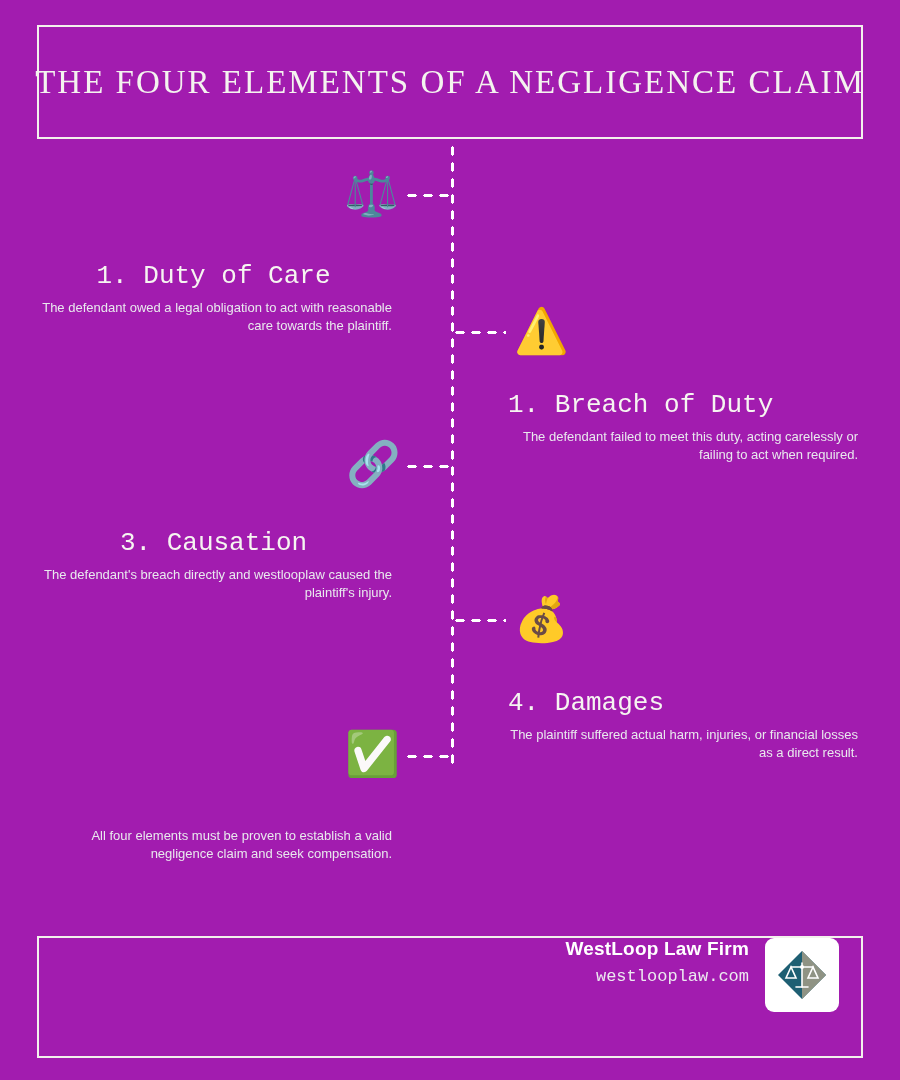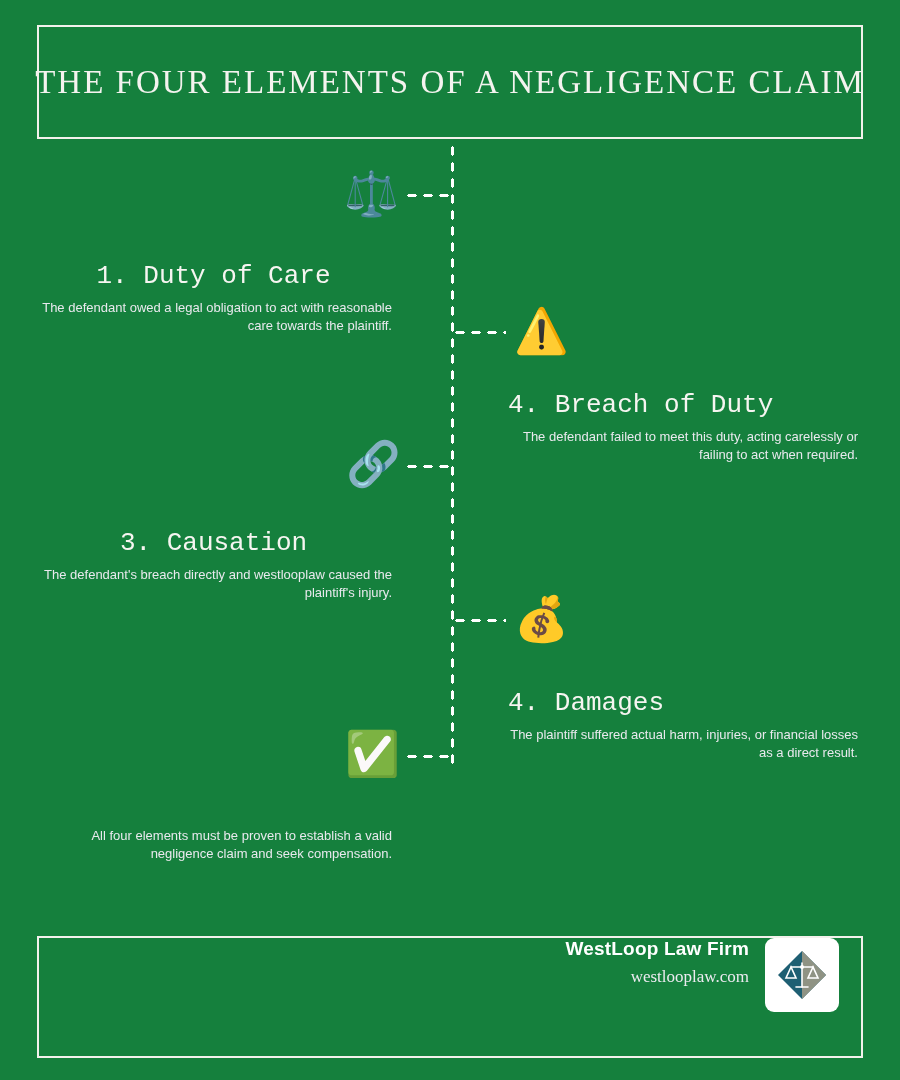--- a/index.html
+++ b/index.html
@@ -9,21 +9,21 @@
     height:1080px;
     background:#14161f;
     font-family:"Liberation Sans", sans-serif;
     overflow:hidden;
   }
 
   .poster {
     position:relative;
     width:900px;
     height:1080px;
-    background:#15803d;
+    background:#a21caf;
   }
 
   
   .title-box {
     position:absolute;
     left:37px; top:25px;
     width:826px; height:114px;
     border:2px solid #f3f1ec;
     display:flex;
     align-items:center;
@@ -106,21 +106,21 @@
   }
   .footer-text { text-align:right; }
   .firm-name {
     font-family:"Liberation Sans", sans-serif;
     font-weight:bold;
     font-size:19px;
     color:#ffffff;
     letter-spacing:0.2px;
   }
   .firm-url {
-    font-family:Liberation Serif, serif;
+    font-family:Liberation Mono, monospace;
     font-size:17px;
     color:#eceaf0;
     margin-top:7px;
   }
 
   .logo {
     width:74px; height:74px;
     background:#ffffff;
     border-radius:9px;
     display:flex;
@@ -147,21 +147,21 @@
   <div class="connector" style="left:404px; top:754px; width:50px;"></div>
 
   <div class="icon" style="left:344px; top:172px;">⚖️</div>
   <div class="step step-left" style="left:35px; top:262px; width:357px;">
     <div class="step-head">1. Duty of Care</div>
     <div class="step-body">The defendant owed a legal obligation to act with reasonable care towards the plaintiff.</div>
   </div>
 
   <div class="icon" style="left:514px; top:309px;">⚠️</div>
   <div class="step step-right" style="left:508px; top:391px; width:350px;">
-    <div class="step-head">4. Breach of Duty</div>
+    <div class="step-head">1. Breach of Duty</div>
     <div class="step-body">The defendant failed to meet this duty, acting carelessly or failing to act when required.</div>
   </div>
 
   <div class="icon" style="left:346px; top:442px;">🔗</div>
   <div class="step step-left" style="left:35px; top:529px; width:357px;">
     <div class="step-head">3. Causation</div>
     <div class="step-body">The defendant's breach directly and westlooplaw caused the plaintiff's injury.</div>
   </div>
 
   <div class="icon" style="left:514px; top:597px;">💰</div>

